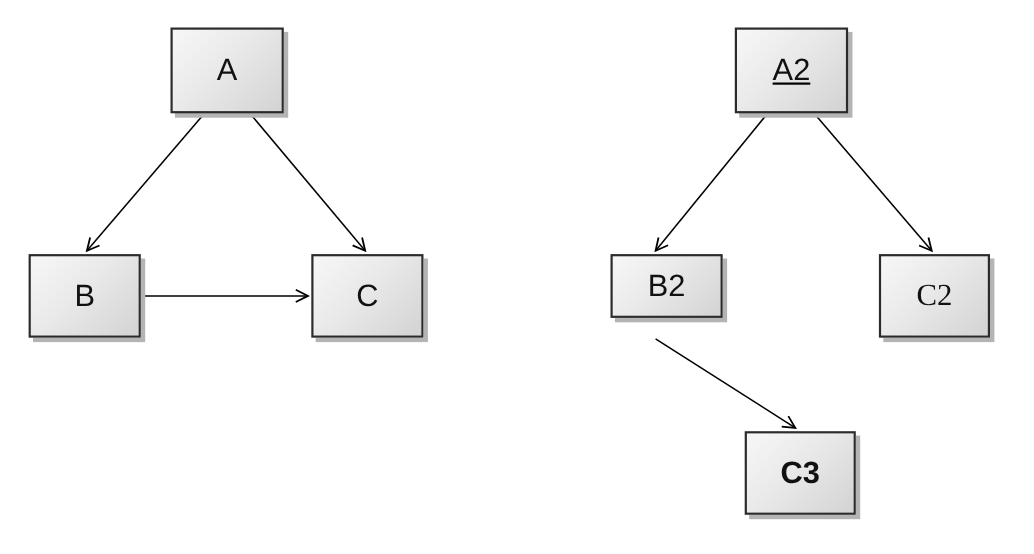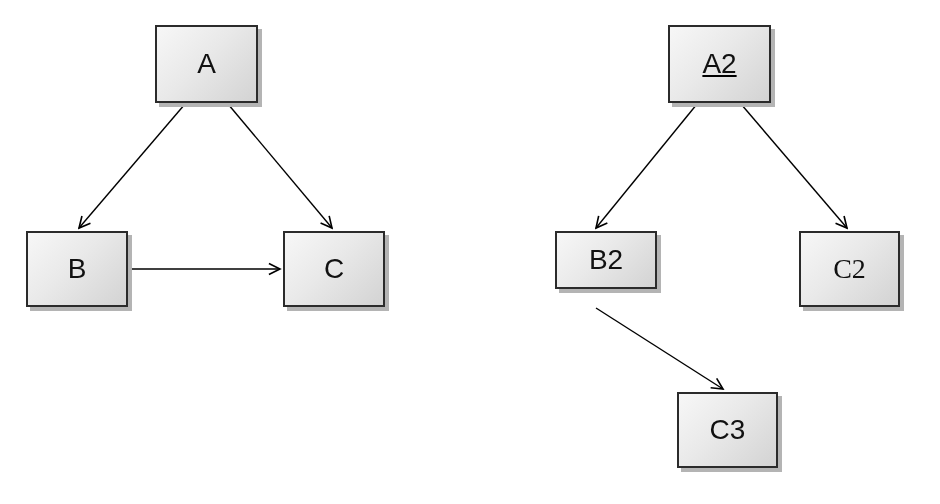--- a/index.html
+++ b/index.html
@@ -74,17 +74,17 @@
       </div>
       <div class="node" style="left: 668px; top: 25px; width: 103px; height: 78px; text-decoration: underline;">
         <span class="node-label">A2</span>
       </div>
       <div class="node" style="left: 543px; top: 231px; width: 102px; height: 58px; margin-left: 12px;">
         <span class="node-label">B2</span>
       </div>
       <div class="node" style="left: 799px; top: 231px; width: 101px; height: 76px; font-family: Liberation Serif, serif;">
         <span class="node-label">C2</span>
       </div>
-      <div class="node" style="left: 677px; top: 392px; width: 101px; height: 76px;">
+      <div class="node" style="left: 677px; top: 392px; width: 101px; height: 76px; font-weight: bold;">
         <span class="node-label">C3</span>
       </div>
     </div>
 </div>
 
 </body></html>

